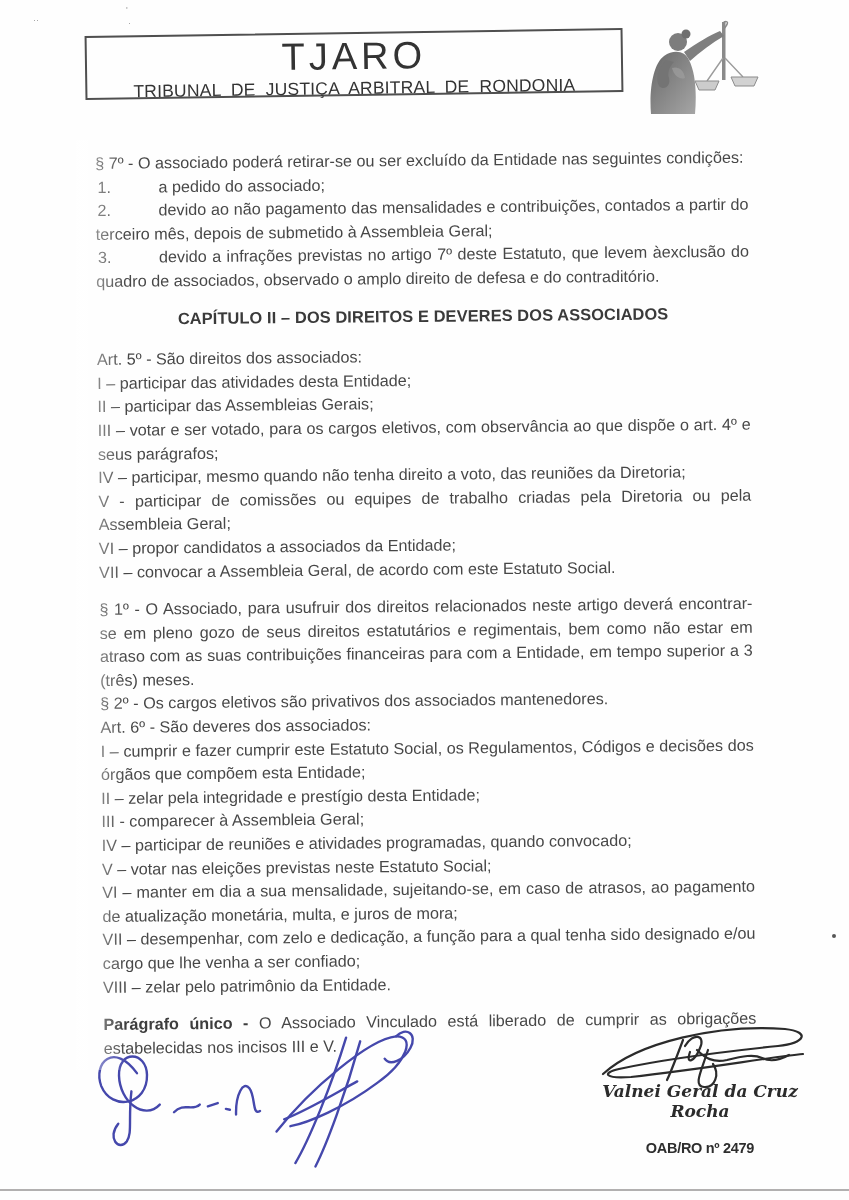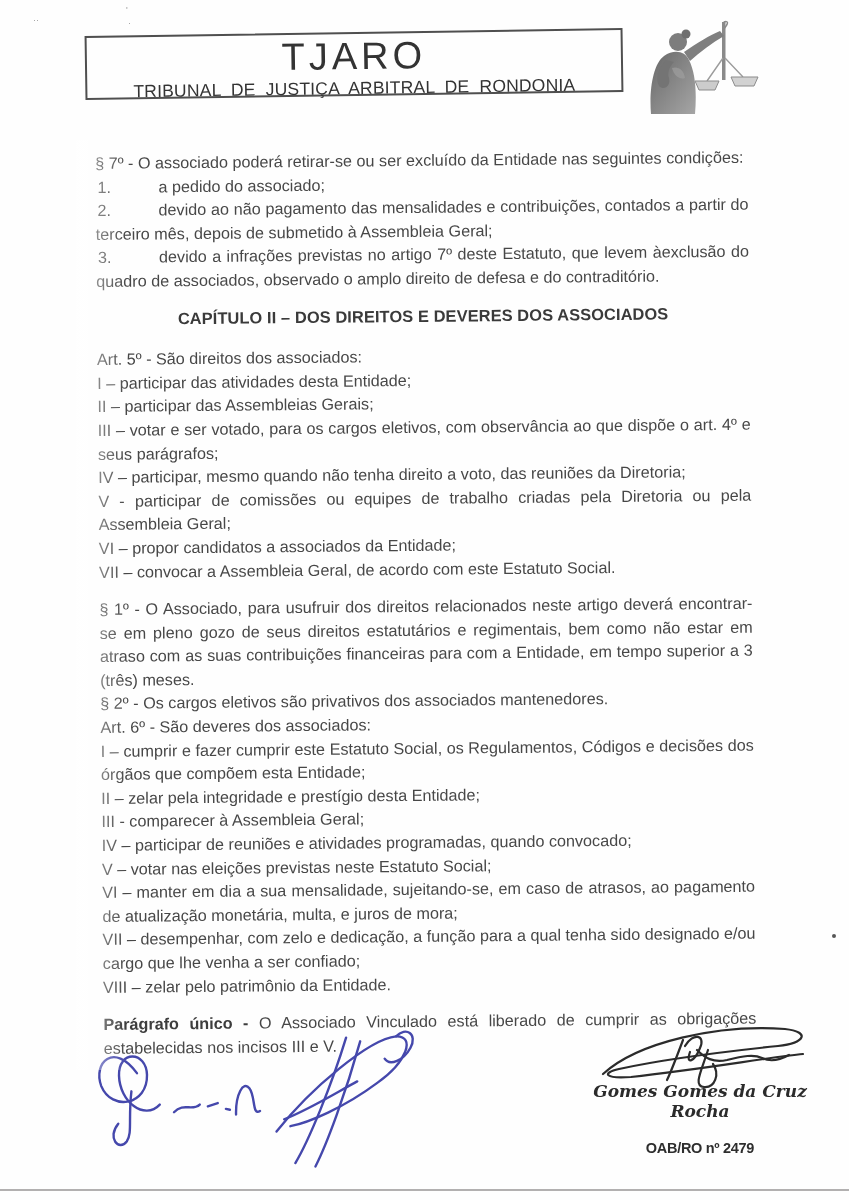--- a/index.html
+++ b/index.html
@@ -179,16 +179,16 @@
   </svg>
 
   <svg class="sig-right" viewBox="0 0 215 80" fill="none" stroke="#2b2b2b" stroke-width="2.2" stroke-linecap="round">
     <path d="M10,58 C45,26 125,8 192,13 C218,16 212,27 185,30 C118,37 58,46 26,53 C8,57 12,63 38,61 C110,53 178,41 210,38"></path>
     <path d="M92,30 C100,16 113,19 107,32 C102,45 92,50 97,36"></path>
     <path d="M104,34 C112,42 120,47 134,44 C150,40 161,38 169,42 C177,46 187,44 196,39"></path>
     <path d="M115,34 C108,56 100,70 111,71 C122,72 127,58 120,48"></path>
     <path d="M90,24 C84,40 78,56 74,64"></path>
   </svg>
 
-  <div class="sig-name">Gomes Gomes da Cruz Rocha</div>
+  <div class="sig-name">Valnei Geral da Cruz Rocha</div>
   <div class="sig-oab">OAB/RO nº 2479</div>
 
 </div>
 
 </body></html>

